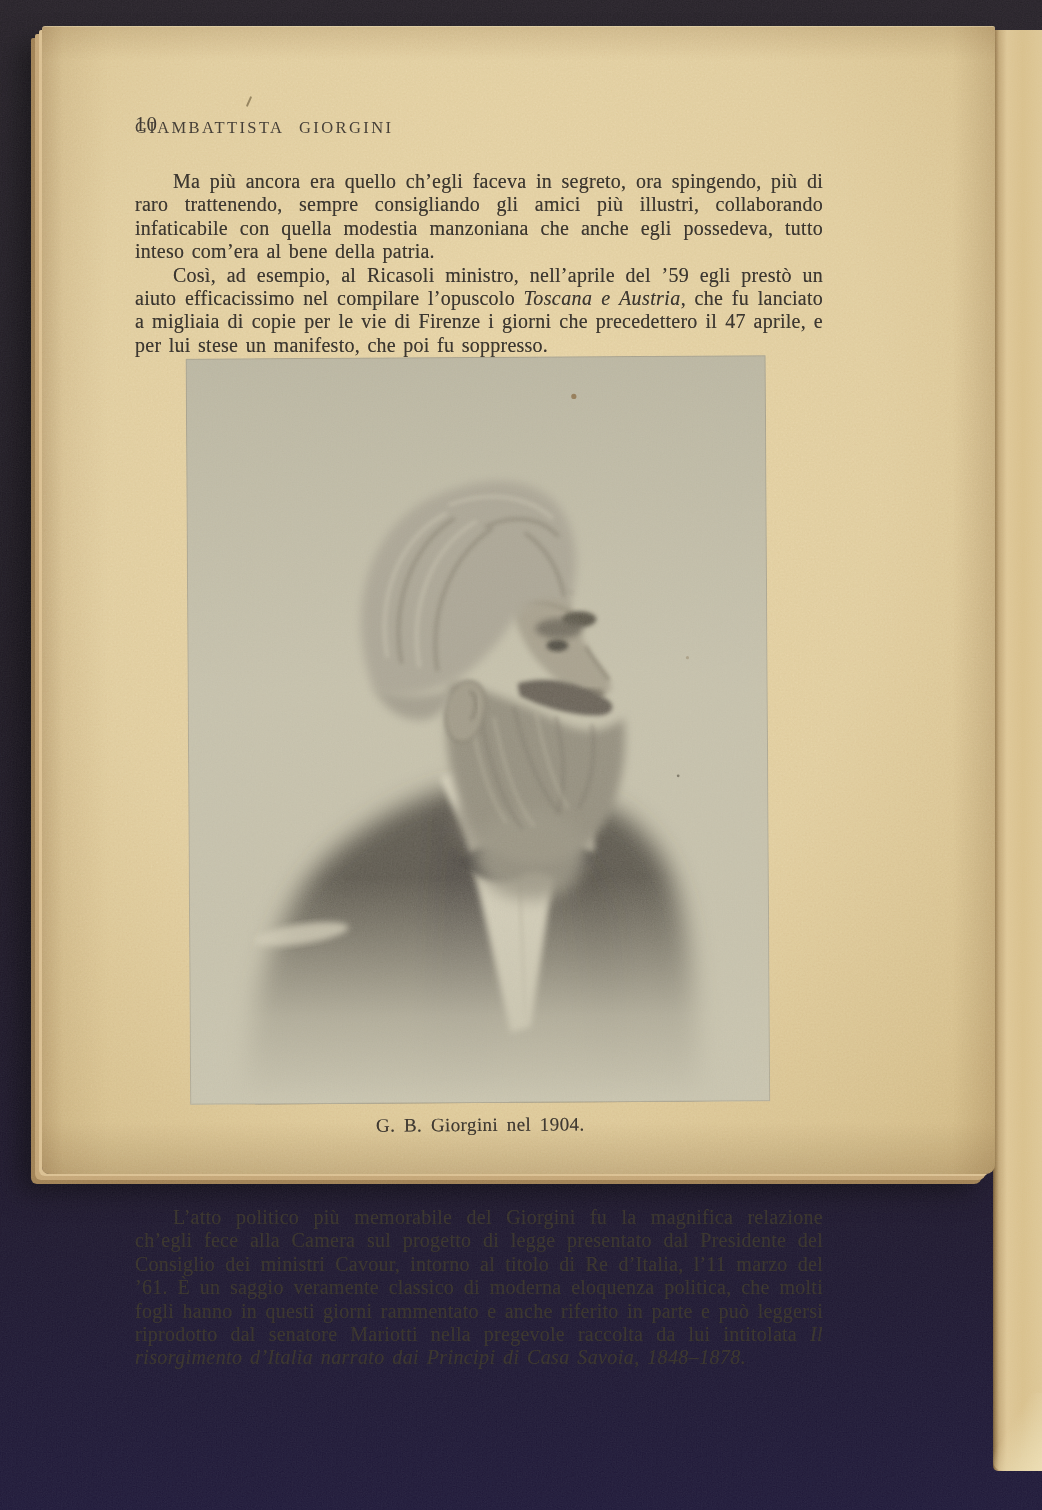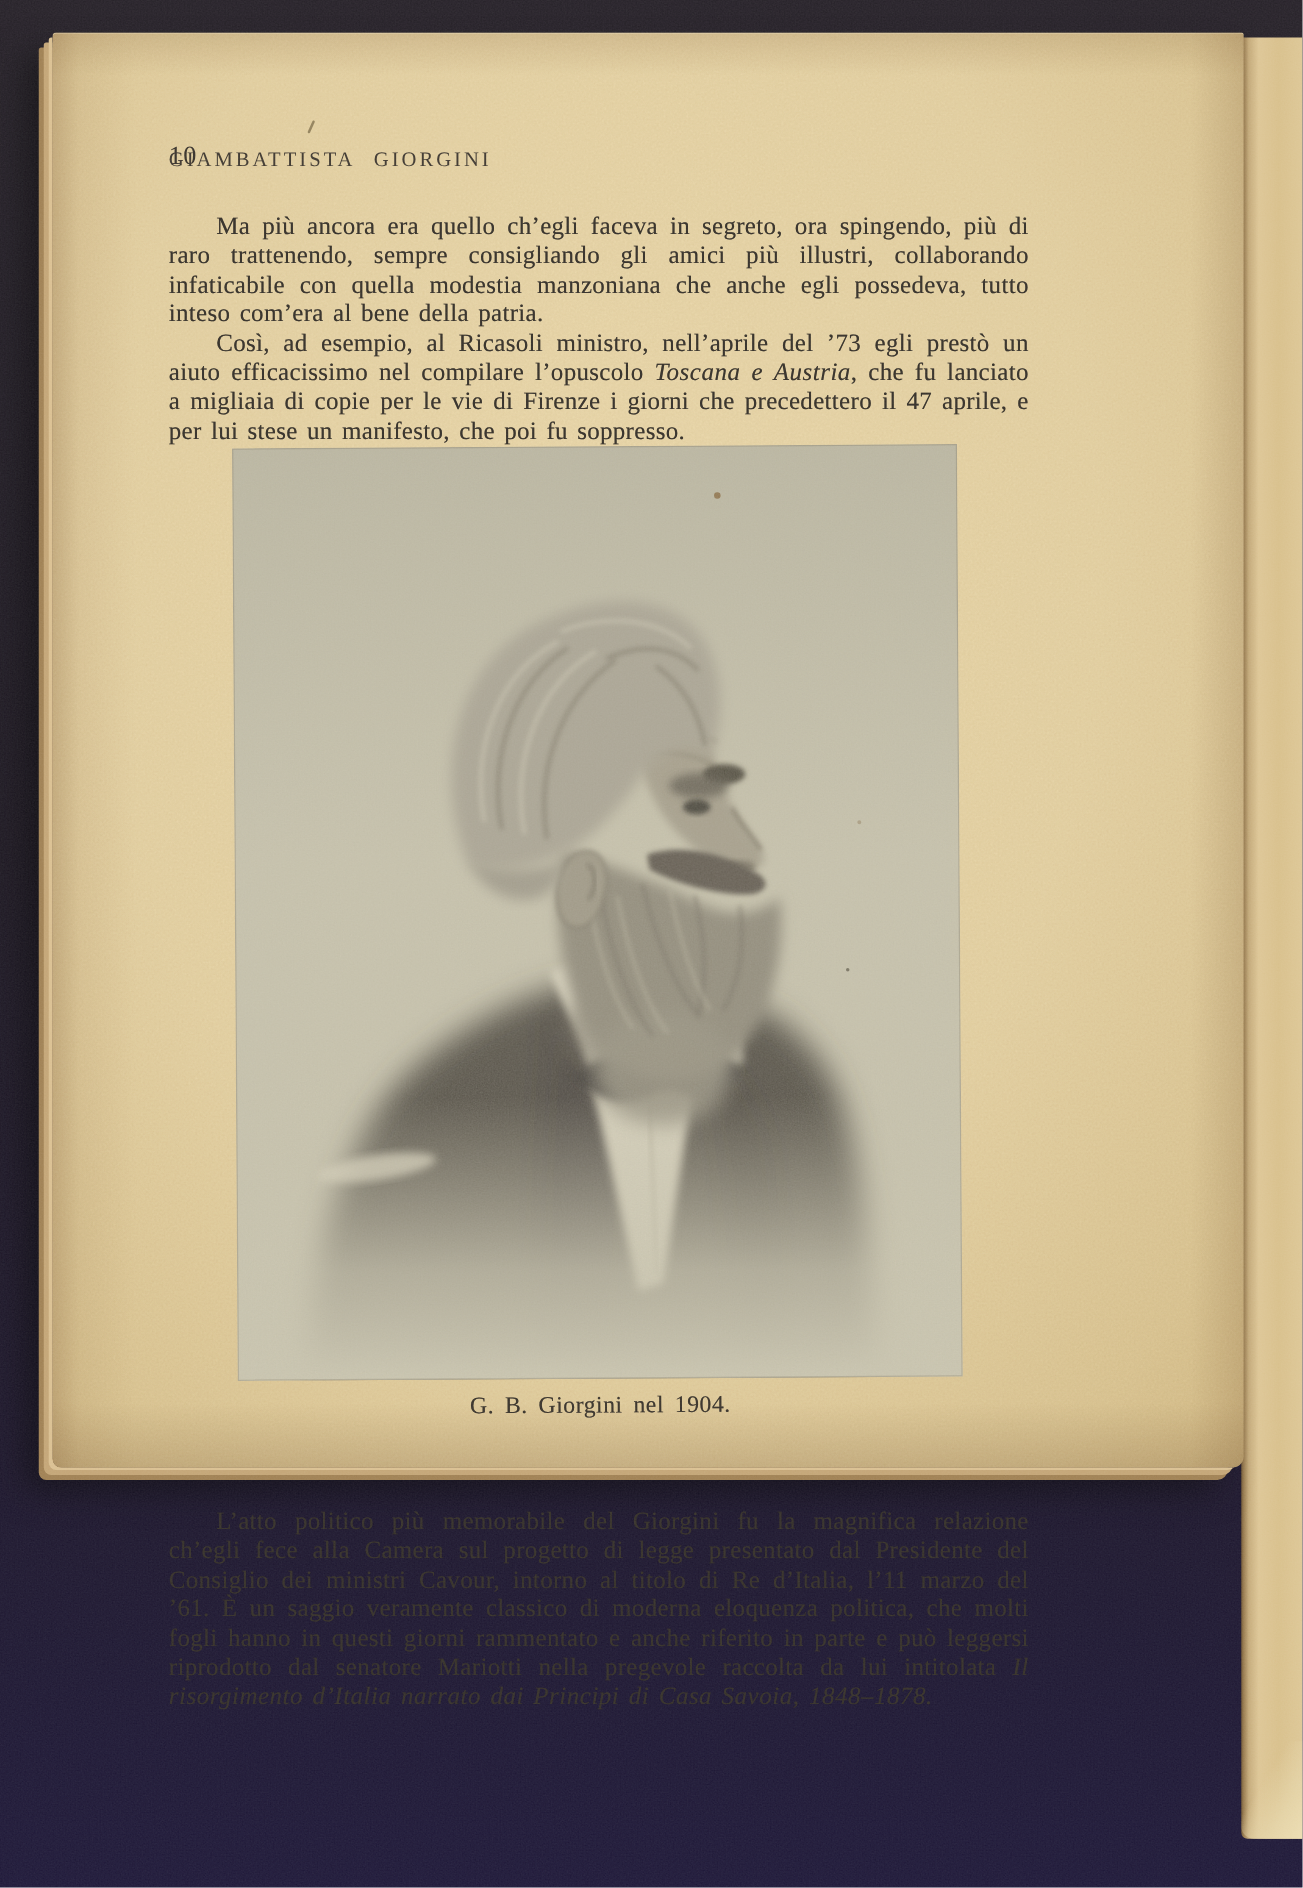--- a/index.html
+++ b/index.html
@@ -97,21 +97,21 @@
       <rect width="100%" height="100%" filter="url(#paperN)"></rect>
     </svg>
 
     <div class="scratch"></div>
 
     <div class="folio">10</div>
     <div class="running-header">GIAMBATTISTA GIORGINI</div>
 
     <div class="text-block text-top">
       <p class="para">Ma più ancora era quello ch’egli faceva in segreto, ora spingendo, più di raro trattenendo, sempre consigliando gli amici più illustri, collaborando infaticabile con quella modestia manzoniana che anche egli possedeva, tutto inteso com’era al bene della patria.</p>
-      <p class="para"><span>Così, ad esempio, al Ricasoli ministro, nell’aprile del ’73 egli prestò un aiuto efficacissimo nel compilare l’opuscolo </span><i>Toscana e Austria</i><span>, che fu lanciato a migliaia di copie per le vie di Firenze i giorni che precedettero il 47 aprile, e per lui stese un manifesto, che poi fu soppresso.</span></p>
+      <p class="para"><span>Così, ad esempio, al Ricasoli ministro, nell’aprile del ’59 egli prestò un aiuto efficacissimo nel compilare l’opuscolo </span><i>Toscana e Austria</i><span>, che fu lanciato a migliaia di copie per le vie di Firenze i giorni che precedettero il 47 aprile, e per lui stese un manifesto, che poi fu soppresso.</span></p>
     </div>
 
     <figure class="figure">
 
       <svg class="photo" viewBox="0 0 580 746" xmlns="http://www.w3.org/2000/svg">
         <defs>
           <filter id="b2" x="-20%" y="-20%" width="140%" height="140%">
               <feGaussianBlur stdDeviation="2"></feGaussianBlur>
             </filter>
           <filter id="b3" x="-20%" y="-20%" width="140%" height="140%">

